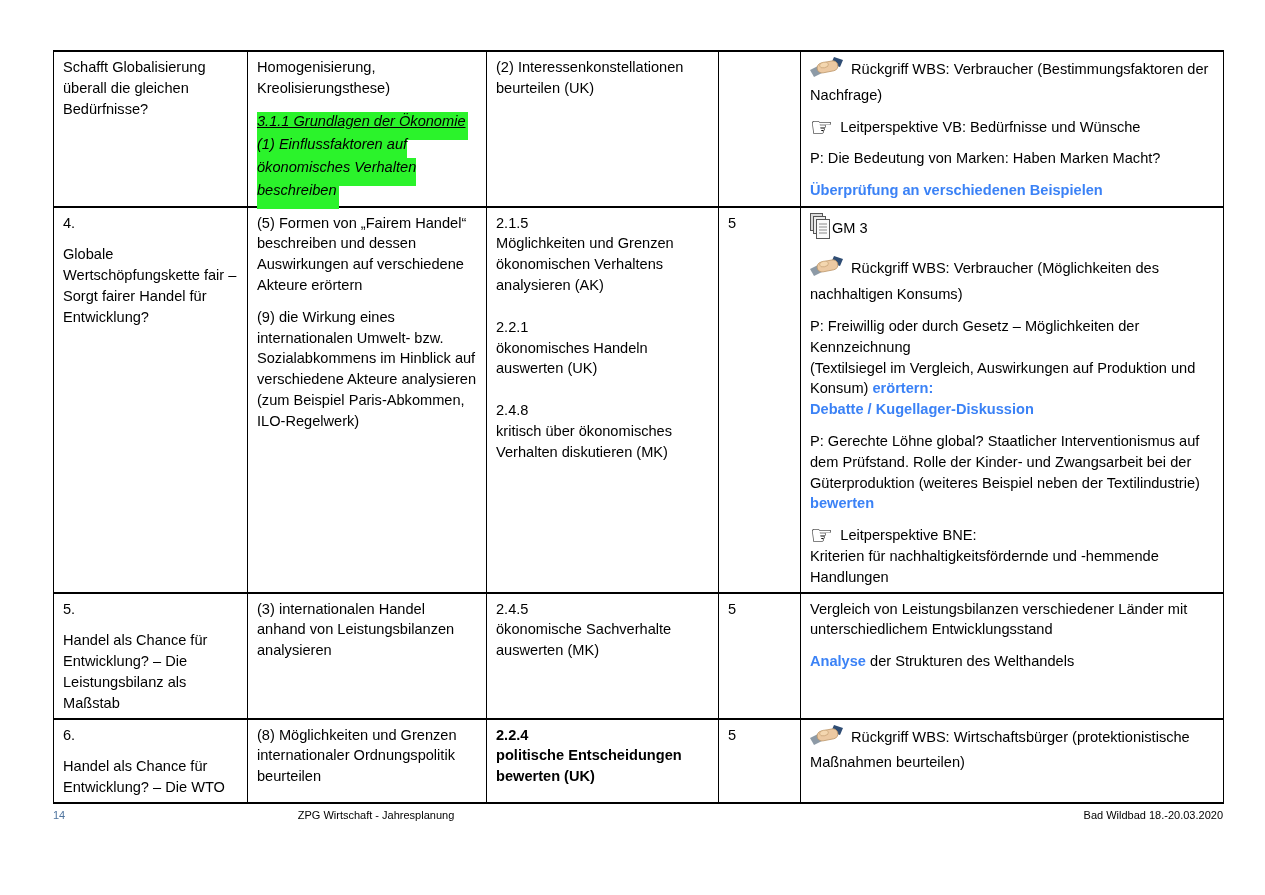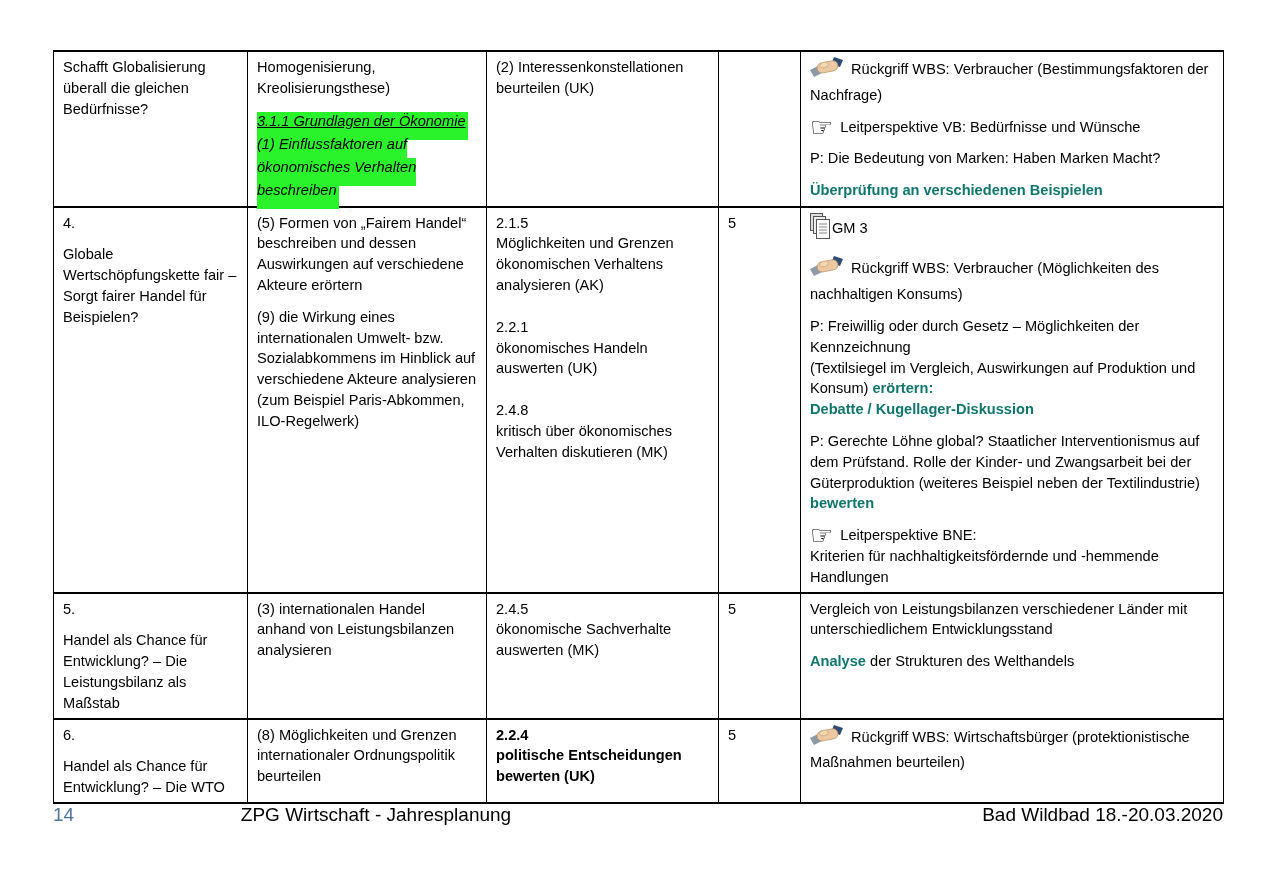--- a/index.html
+++ b/index.html
@@ -15,32 +15,32 @@
     border:1.5px solid #000;border-top-width:2px;border-bottom-width:2px;
     vertical-align:top;padding:5px 9px 4px 9px;
     font-size:14.6px;line-height:20.8px;word-wrap:break-word;
   }
   .p{margin:0 0 11px 0;}
   .p:last-child{margin-bottom:0;}
   .comp{margin:0 0 21px 0;}
   .comp:last-child{margin-bottom:0;}
   .num{margin:0 0 11px 0;}
   .preline{white-space:pre-line;}
-  .red{color:#0f766e;font-weight:bold;}
+  .red{color:#3b82f6;font-weight:bold;}
   .bold{font-weight:bold;}
   .green{background:#2bf32b;font-style:italic;padding:1px 2px 11px 0;}
   .green-title{text-decoration:underline;}
   .greenblock{line-height:23px;}
   .icon-hand{display:inline-block;vertical-align:-5px;margin-right:8px;}
   .icon-doc{display:inline-block;vertical-align:-7px;margin-right:2px;}
   .icon-pointer{
     font-family:"DejaVu Sans",sans-serif;font-size:26px;line-height:14px;
     vertical-align:-4px;margin-right:7px;display:inline-block;
   }
-  .footer-item{position:absolute;font-size:19px;line-height:18px;}
+  .footer-item{position:absolute;font-size:11px;line-height:18px;}
   #pageno{left:53px;top:806px;color:#4f749e;}
   #footcenter{left:376px;top:806px;transform:translateX(-50%);}
   #footright{right:42px;top:806px;text-align:center;}
 </style>
 </head>
 <body>
 
 <table class="plan">
   <colgroup>
     <col style="width:194px">
@@ -81,21 +81,21 @@
         <span class="icon-pointer">☞</span><span>Leitperspektive VB:  Bedürfnisse und Wünsche</span>
       </div>
       <div class="p">P: Die Bedeutung von Marken: Haben Marken Macht?</div>
       <div class="p red">Überprüfung an verschiedenen Beispielen</div>
     </td>
   </tr>
 
   <tr style="height:380px;">
     <td>
       <div class="num">4.</div>
-      <div class="p">Globale Wertschöpfungskette fair – Sorgt fairer Handel für Beispielen?</div>
+      <div class="p">Globale Wertschöpfungskette fair – Sorgt fairer Handel für Entwicklung?</div>
     </td>
     <td>
       <div class="p">(5) Formen von „Fairem Handel“ beschreiben und dessen Auswirkungen auf verschiedene Akteure erörtern</div>
       <div class="p">(9) die Wirkung eines internationalen Umwelt- bzw. Sozialabkommens im Hinblick auf verschiedene Akteure analysieren (zum Beispiel Paris-Abkommen, ILO-Regelwerk)</div>
     </td>
     <td>
       <div class="comp">
         <div>2.1.5</div>
         <div>Möglichkeiten und Grenzen ökonomischen Verhaltens analysieren (AK)</div>
       </div>

